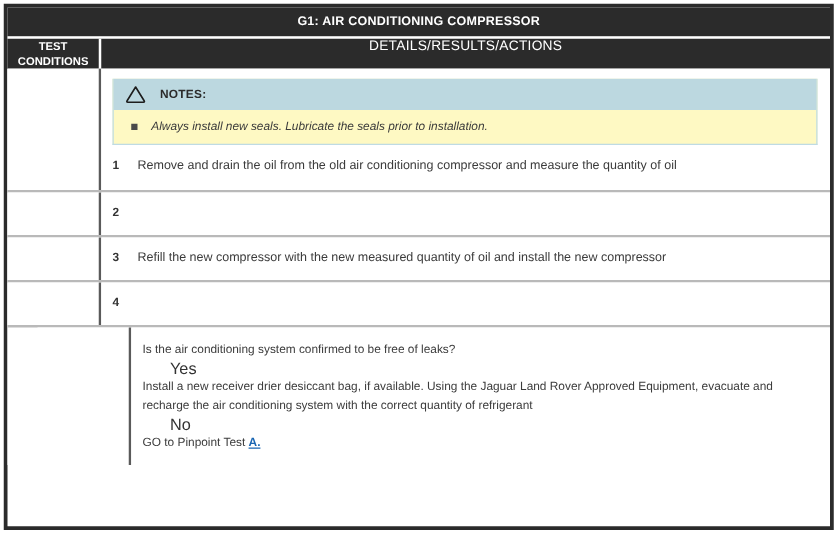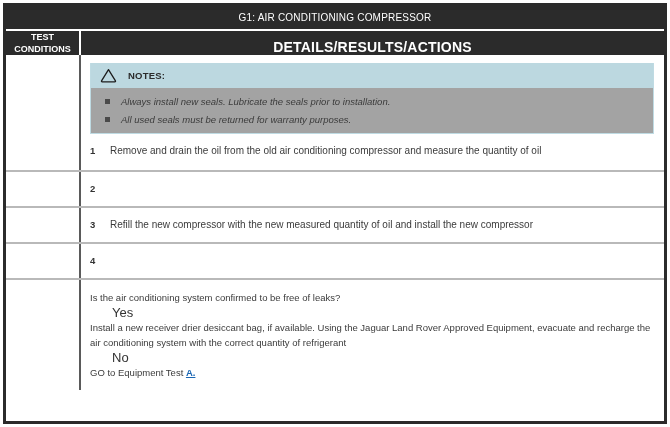--- a/index.html
+++ b/index.html
@@ -34,21 +34,21 @@
   }
   
   .title-bar {
     height: 23px;
     background: #2b2b2b;
     color: #ffffff;
     display: flex;
     align-items: center;
     justify-content: center;
     font-size: 10px;
-    font-weight: normal;
+    font-weight: bold;
     letter-spacing: 0.2px;
   }
   
   .col-head-row {
     display: flex;
     height: 26px;
     background: #2b2b2b;
     border-top: 2px solid #ffffff;
     box-sizing: border-box;
   }
@@ -64,38 +64,39 @@
     font-weight: bold;
     line-height: 12px;
     text-align: center;
     border-right: 2px solid #ffffff;
     box-sizing: border-box;
   }
   .col-head-right {
     flex: 1 1 auto;
     color: #ffffff;
     display: flex;
-    align-items: flex-end;
+    align-items: flex-start;
     justify-content: center;
-    font-size: 14px;
-    font-weight: bold;
+    font-size: 11px;
+    font-weight: normal;
     letter-spacing: 0.2px;
   }
   
   .body-rows {
     background: #ffffff;
   }
   .row {
     display: flex;
     align-items: stretch;
     border-bottom: 2px solid #b9b9b9;
     box-sizing: border-box;
   }
   .row:last-child {
     border-bottom: none;
+    margin-left: 24px;
   }
   .cell-left {
     width: 75px;
     flex: 0 0 75px;
     border-right: 2px solid #5a5a5a;
     box-sizing: border-box;
     background: #ffffff;
   }
   .cell-right {
     flex: 1 1 auto;
@@ -103,21 +104,21 @@
     padding: 0;
     background: #ffffff;
   }
   
   .notes-wrap {
     padding: 8px 10px 0 9px;
   }
   .notes-box {
     border: 1px solid #bfdbe3;
     border-top: none;
-    background: #a3a3a3;
+    background: #fef9c3;
     box-sizing: border-box;
   }
   .notes-header {
     background: #bcd8e0;
     display: flex;
     align-items: center;
     padding: 5px 8px 5px 9px;
     box-sizing: border-box;
   }
   .warn-tri {
@@ -238,24 +239,20 @@
                 <svg class="warn-tri" viewBox="0 0 17 15">
                   <path d="M8.5 1.6 L15.3 12.6 Q16.0 13.8 14.7 13.8 L2.3 13.8 Q1.0 13.8 1.7 12.6 Z" fill="none" stroke="#1d1d1d" stroke-width="1.3" stroke-linejoin="round"></path>
                 </svg>
                 <span class="notes-label">NOTES:</span>
               </div>
               <div class="notes-list">
                 <div class="note-item">
                   <span class="note-bullet"></span>
                   <span class="note-text">Always install new seals. Lubricate the seals prior to installation.</span>
                 </div>
-                <div class="note-item">
-                  <span class="note-bullet"></span>
-                  <span class="note-text">All used seals must be returned for warranty purposes.</span>
-                </div>
               </div>
             </div>
           </div>
 
           <div class="step">
             <span class="step-num">1</span>
             <span class="step-text">Remove and drain the oil from the old air conditioning compressor and measure the quantity of oil</span>
           </div>
         </div>
       </div>
@@ -289,20 +286,20 @@
       </div>
 
       <div class="row" style="min-height:110px;">
         <div class="cell-left"></div>
         <div class="cell-right">
           <div class="decision">
             <div class="decision-q">Is the air conditioning system confirmed to be free of leaks?</div>
             <div class="decision-answer">Yes</div>
             <div class="decision-action">Install a new receiver drier desiccant bag, if available. Using the Jaguar Land Rover Approved Equipment, evacuate and recharge the air conditioning system with the correct quantity of refrigerant</div>
             <div class="decision-answer">No</div>
-            <div class="decision-action"><span>GO to Equipment Test </span><a class="link-a" href="#">A.</a></div>
+            <div class="decision-action"><span>GO to Pinpoint Test </span><a class="link-a" href="#">A.</a></div>
           </div>
         </div>
       </div>
 
     </div>
   </div>
 </div>
 
 </body></html>

